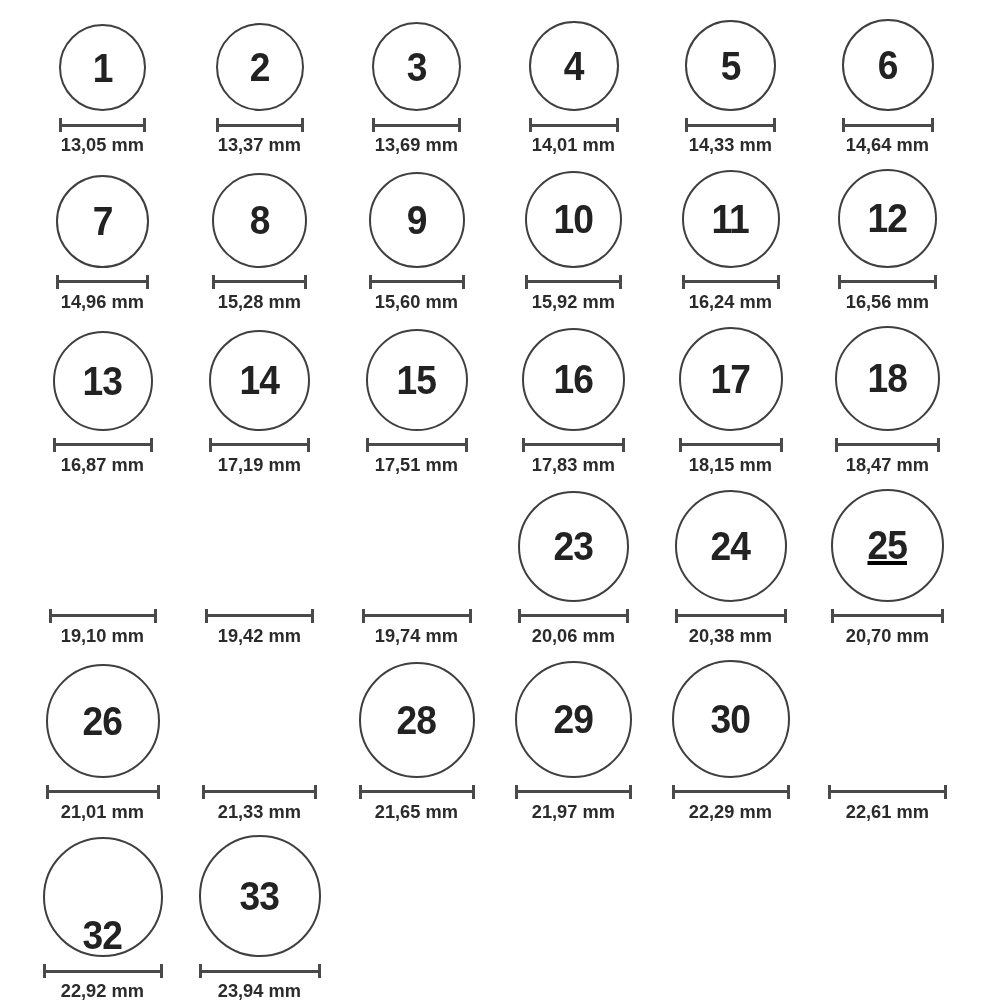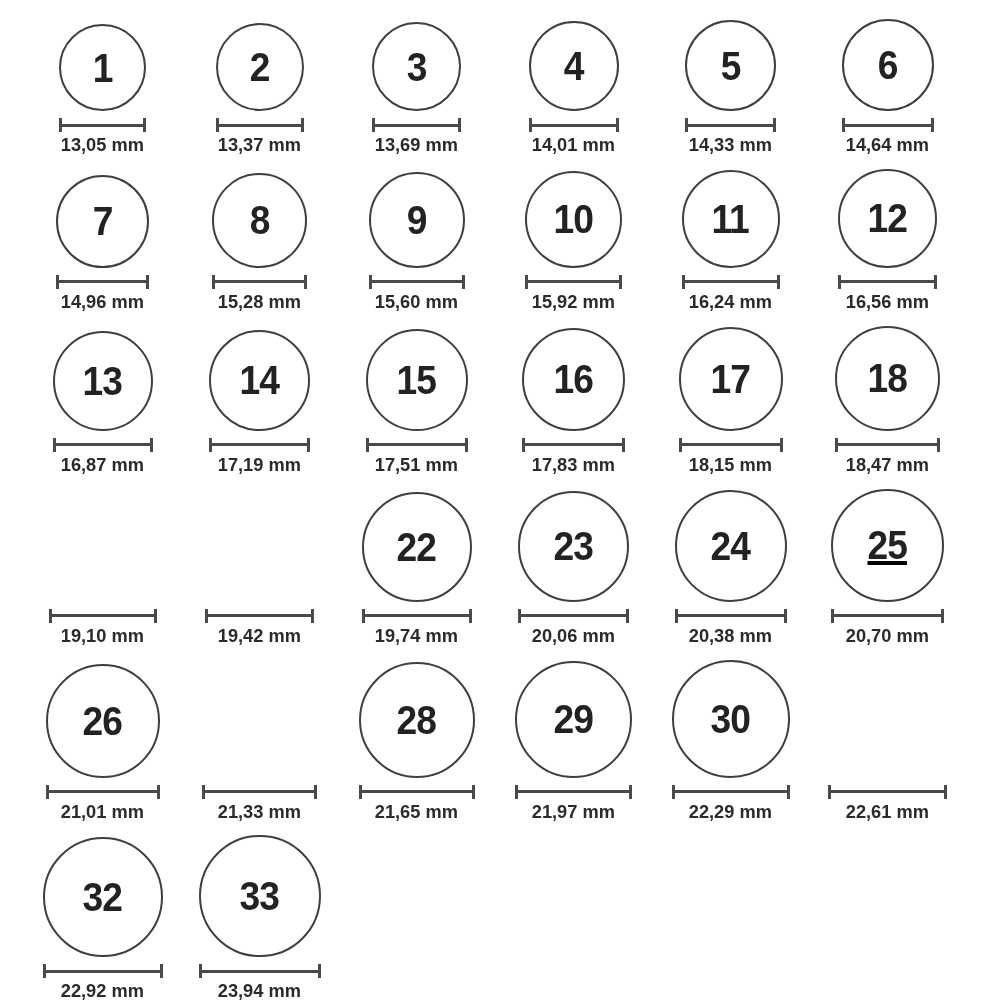--- a/index.html
+++ b/index.html
@@ -228,23 +228,20 @@
     <div class="dim-line" style="width: 108px;"></div>
     <div class="label">19,10 mm</div>
   </div>
 
   <div class="cell">
     <div class="dim-line" style="width: 109px;"></div>
     <div class="label">19,42 mm</div>
   </div>
 
   <div class="cell">
-    <div class="circle" style="width: 110px; height: 110px;">
-      <span class="num">22</span>
-    </div>
     <div class="dim-line" style="width: 110px;"></div>
     <div class="label">19,74 mm</div>
   </div>
 
   <div class="cell">
     <div class="circle" style="width: 111px; height: 111px;">
       <span class="num">23</span>
     </div>
     <div class="dim-line" style="width: 111px;"></div>
     <div class="label">20,06 mm</div>
@@ -302,21 +299,21 @@
     <div class="dim-line" style="width: 118px;"></div>
     <div class="label">22,29 mm</div>
   </div>
 
   <div class="cell">
     <div class="dim-line" style="width: 119px;"></div>
     <div class="label">22,61 mm</div>
   </div>
 
   <div class="cell">
-    <div class="circle" style="width: 120px; height: 120px;">
+    <div class="circle" style="width: 120px; height: 120px; align-items: flex-end;">
       <span class="num">32</span>
     </div>
     <div class="dim-line" style="width: 120px;"></div>
     <div class="label">22,92 mm</div>
   </div>
 
   <div class="cell">
     <div class="circle" style="width: 122px; height: 122px;">
       <span class="num">33</span>
     </div>

